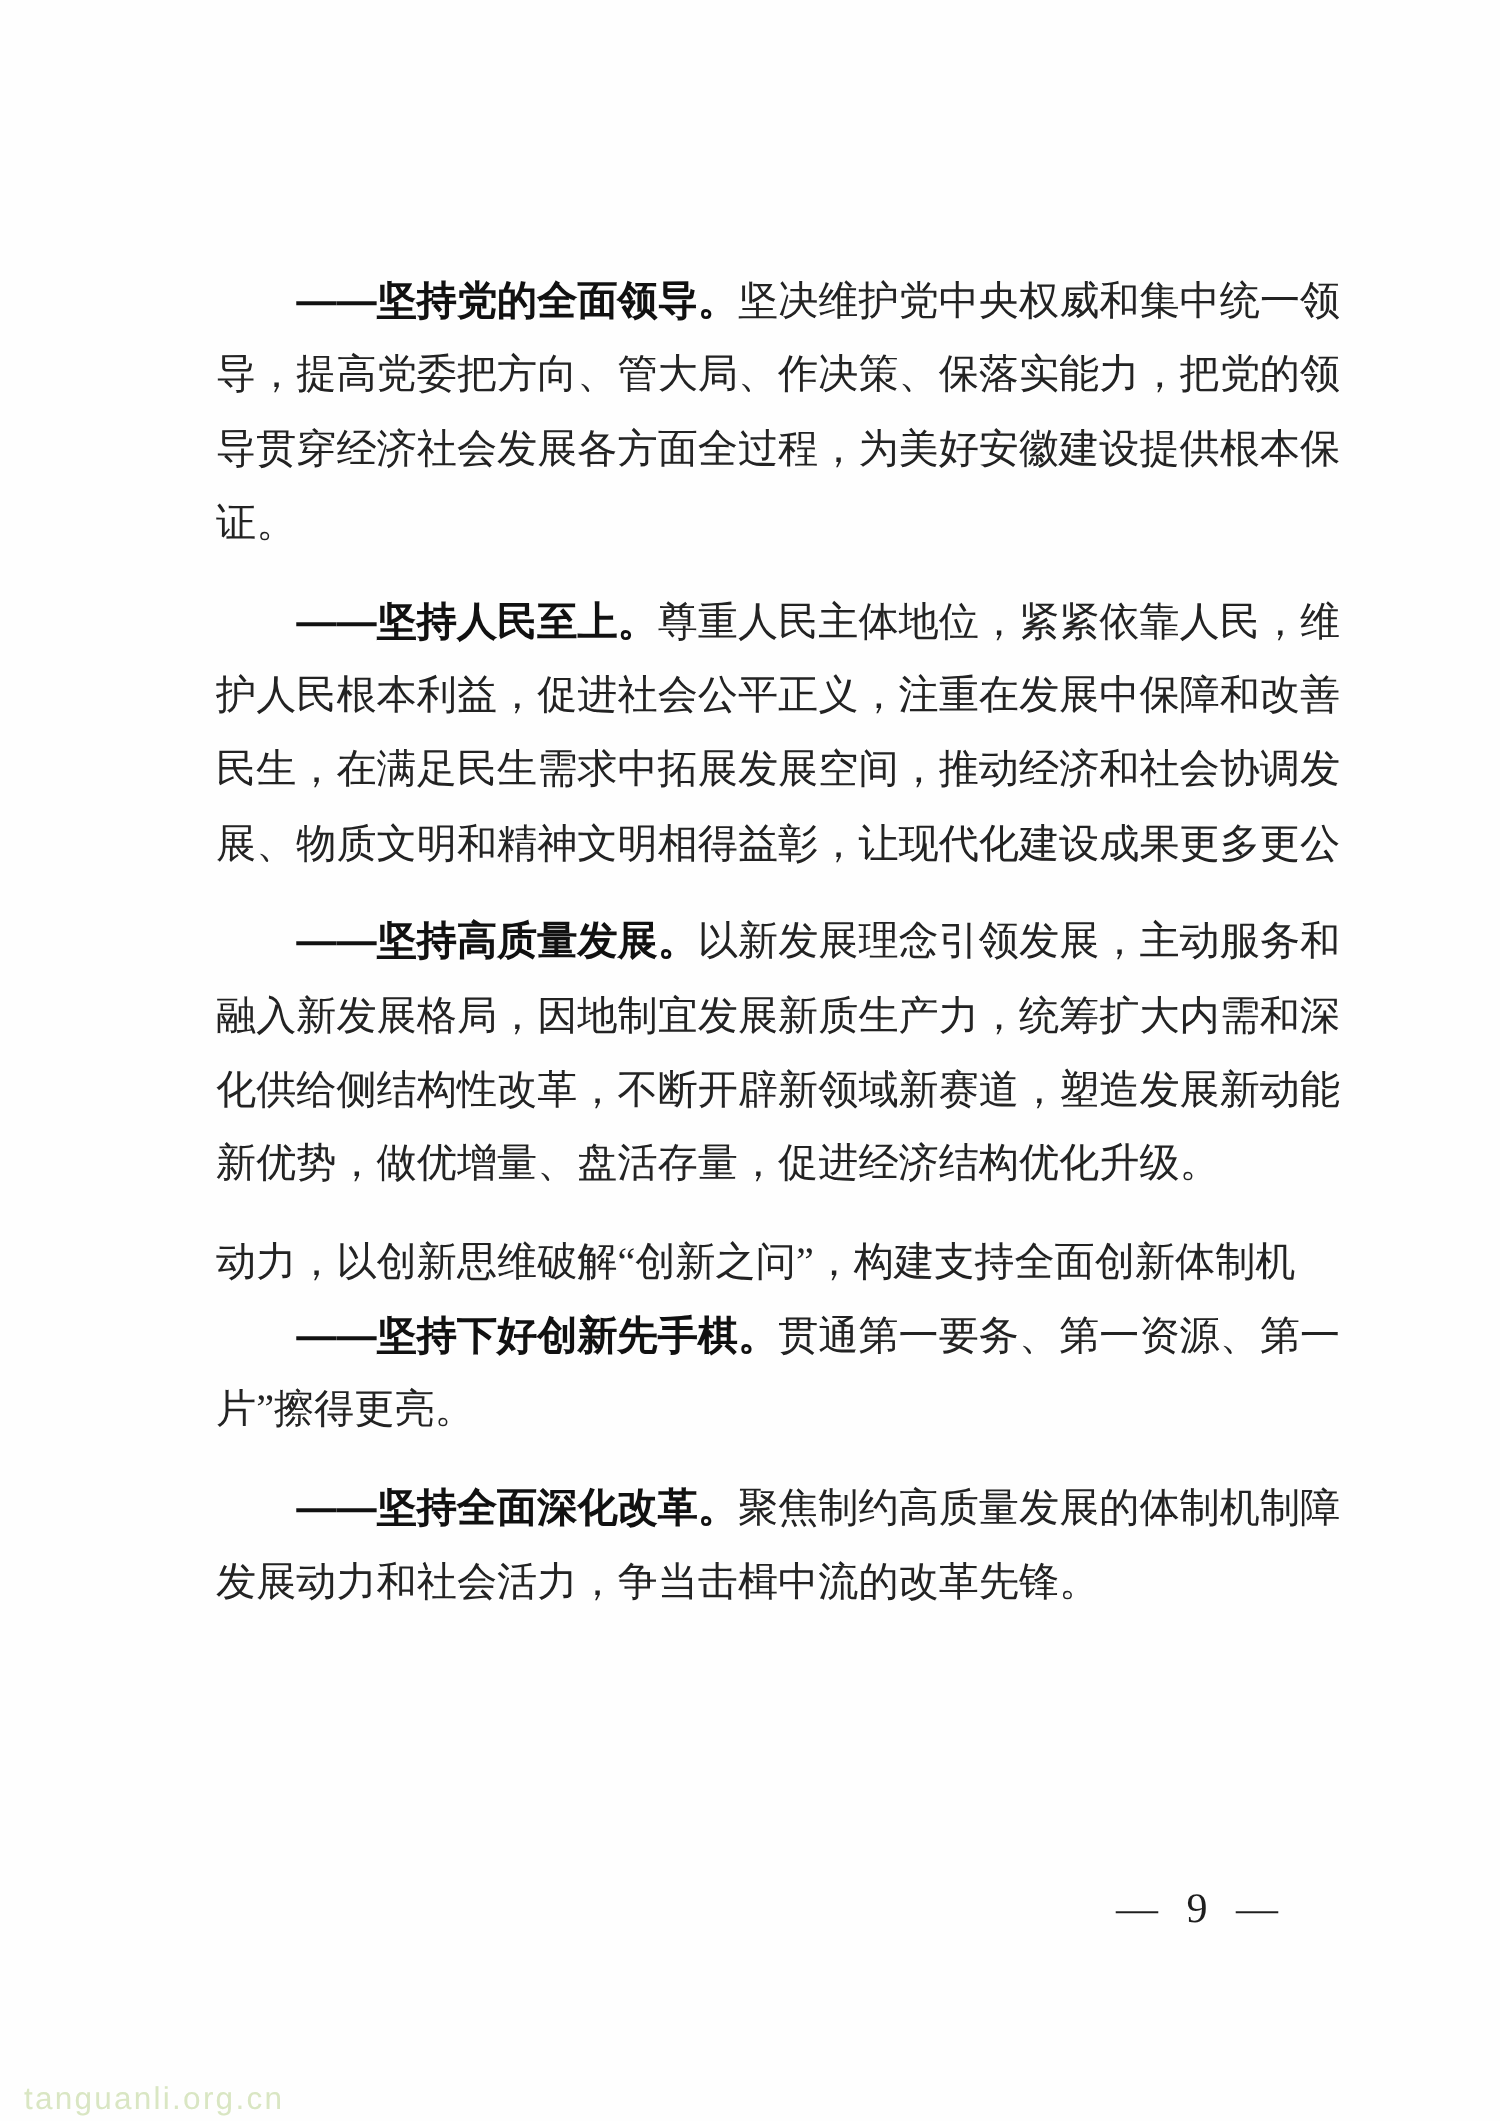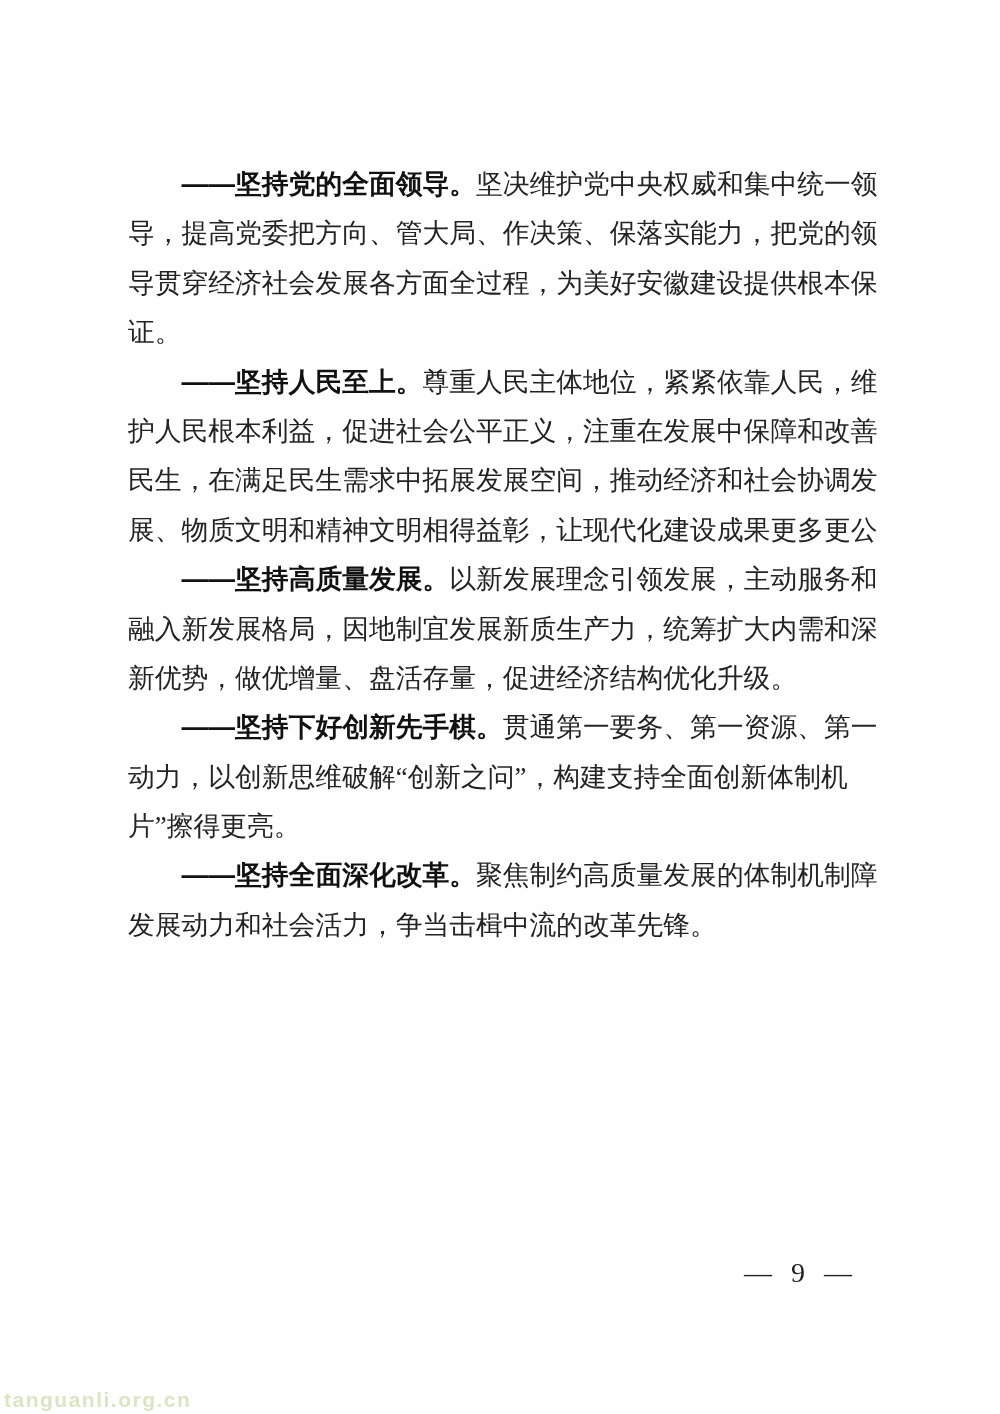--- a/index.html
+++ b/index.html
@@ -8,41 +8,41 @@
     background:#ffffff;
     font-family:"Liberation Serif","DejaVu Serif",serif;
   }
   .page{
     position:relative;width:1000px;height:1414px;
     background:#fefefe;overflow:hidden;
   }
   .doc-body{
     position:absolute;left:128px;top:160px;width:750px;
   }
-  .paragraph{margin:0;padding:0;}
+  .paragraph{margin:16px;padding:0;}
   .line{
     height:49.4px;line-height:49.4px;
     font-size:26.78px;color:#232323;
     white-space:nowrap;
   }
   .line.first{text-indent:53.57px;}
   .lead{
     font-weight:700;
     font-family:"Liberation Sans","DejaVu Sans",sans-serif;
     color:#111111;
   }
   .page-number{
     position:absolute;top:1253px;right:148px;
     font-size:28px;line-height:40px;color:#1e1e1e;
     word-spacing:12px;
     font-family:"Liberation Serif","DejaVu Serif",serif;
   }
   .watermark{
-    position:absolute;left:4px;top:1388px;
-    font-size:21px;line-height:24px;font-weight:700;
+    position:absolute;left:16px;top:1388px;
+    font-size:21px;line-height:24px;font-weight:400;
     font-family:"Liberation Sans","DejaVu Sans",sans-serif;
     letter-spacing:1.5px;
   }
 </style>
 </head>
 <body>
 
 <div class="page">
 
   <div class="doc-body">
@@ -54,25 +54,26 @@
       </div>
       <div class="paragraph">
         <div class="line first"><span class="lead">——坚持人民至上。</span><span>尊重人民主体地位，紧紧依靠人民，维</span></div>
         <div class="line">护人民根本利益，促进社会公平正义，注重在发展中保障和改善</div>
         <div class="line">民生，在满足民生需求中拓展发展空间，推动经济和社会协调发</div>
         <div class="line">展、物质文明和精神文明相得益彰，让现代化建设成果更多更公</div>
       </div>
       <div class="paragraph">
         <div class="line first"><span class="lead">——坚持高质量发展。</span><span>以新发展理念引领发展，主动服务和</span></div>
         <div class="line">融入新发展格局，因地制宜发展新质生产力，统筹扩大内需和深</div>
+        <div class="line">化供给侧结构性改革，不断开辟新领域新赛道，塑造发展新动能</div>
         <div class="line">新优势，做优增量、盘活存量，促进经济结构优化升级。</div>
       </div>
       <div class="paragraph">
+        <div class="line">动力，以创新思维破解“创新之问”，构建支持全面创新体制机</div>
         <div class="line first"><span class="lead">——坚持下好创新先手棋。</span><span>贯通第一要务、第一资源、第一</span></div>
-        <div class="line">动力，以创新思维破解“创新之问”，构建支持全面创新体制机</div>
         <div class="line">片”擦得更亮。</div>
       </div>
       <div class="paragraph">
         <div class="line first"><span class="lead">——坚持全面深化改革。</span><span>聚焦制约高质量发展的体制机制障</span></div>
         <div class="line">发展动力和社会活力，争当击楫中流的改革先锋。</div>
       </div>
     </div>
 
   <div class="page-number">— 9 —</div>
 

